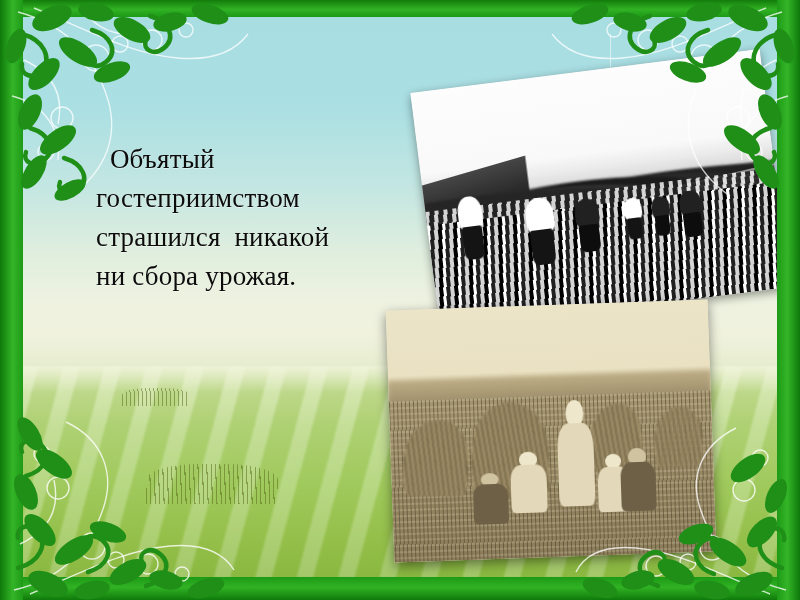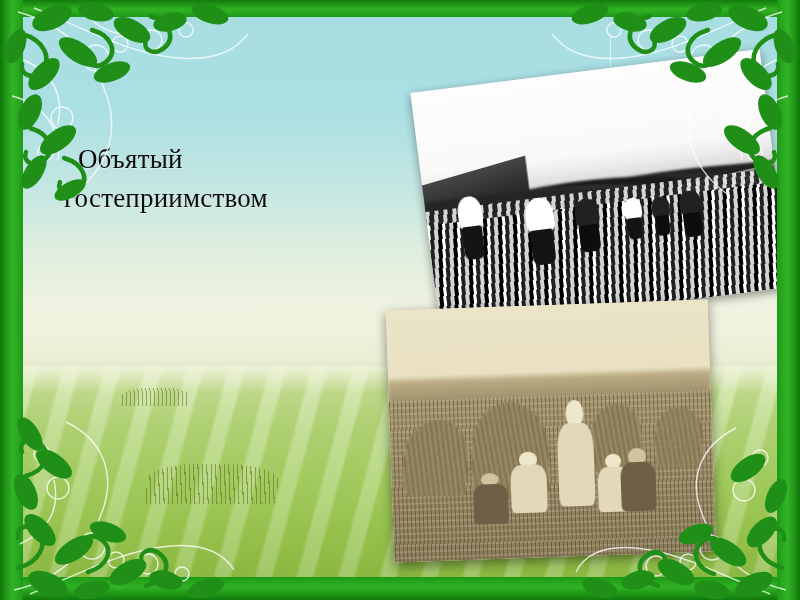--- a/index.html
+++ b/index.html
@@ -194,21 +194,21 @@
   .caption{
     position:absolute;
     left:64px;top:140px;width:330px;
     color:#0c0c0c;
     font-family:"Liberation Serif","DejaVu Serif",serif;
     font-size:27px;
     line-height:39px;
     letter-spacing:.2px;
     text-shadow:0 1px 0 rgba(255,255,255,.45);
   }
-  .caption .ln{white-space:pre;display:block;}
+  .caption .ln{white-space:pre;display:block;margin-left:32px;}
 </style>
 </head>
 <body>
 
 <div id="slide">
 
   <div class="scene">
     <div class="meadow"></div>
     <div class="tuft t1"></div>
     <div class="tuft t2"></div>
@@ -277,20 +277,22 @@
       <div class="peas dk" style="left:71%;top:58%;width:11%;height:25%;">
           <i class="hd"></i>
           <i class="bd"></i>
         </div>
     </div>
   </div>
 
   <div class="caption">
     <span class="ln">  Объятый</span>
     <span class="ln">гостеприимством</span>
+    <span class="ln">страшился  никакой</span>
+    <span class="ln">ни сбора урожая.</span>
   </div>
 
   <div class="frame-edge frame-top"></div>
   <div class="frame-edge frame-bottom"></div>
   <div class="frame-edge frame-left"></div>
   <div class="frame-edge frame-right"></div>
 
   <div class="orn orn-tl">
     <svg width="250" height="215" viewBox="0 0 250 215">
       <g fill="none" stroke="rgba(255,255,255,.75)" stroke-width="1.4">

